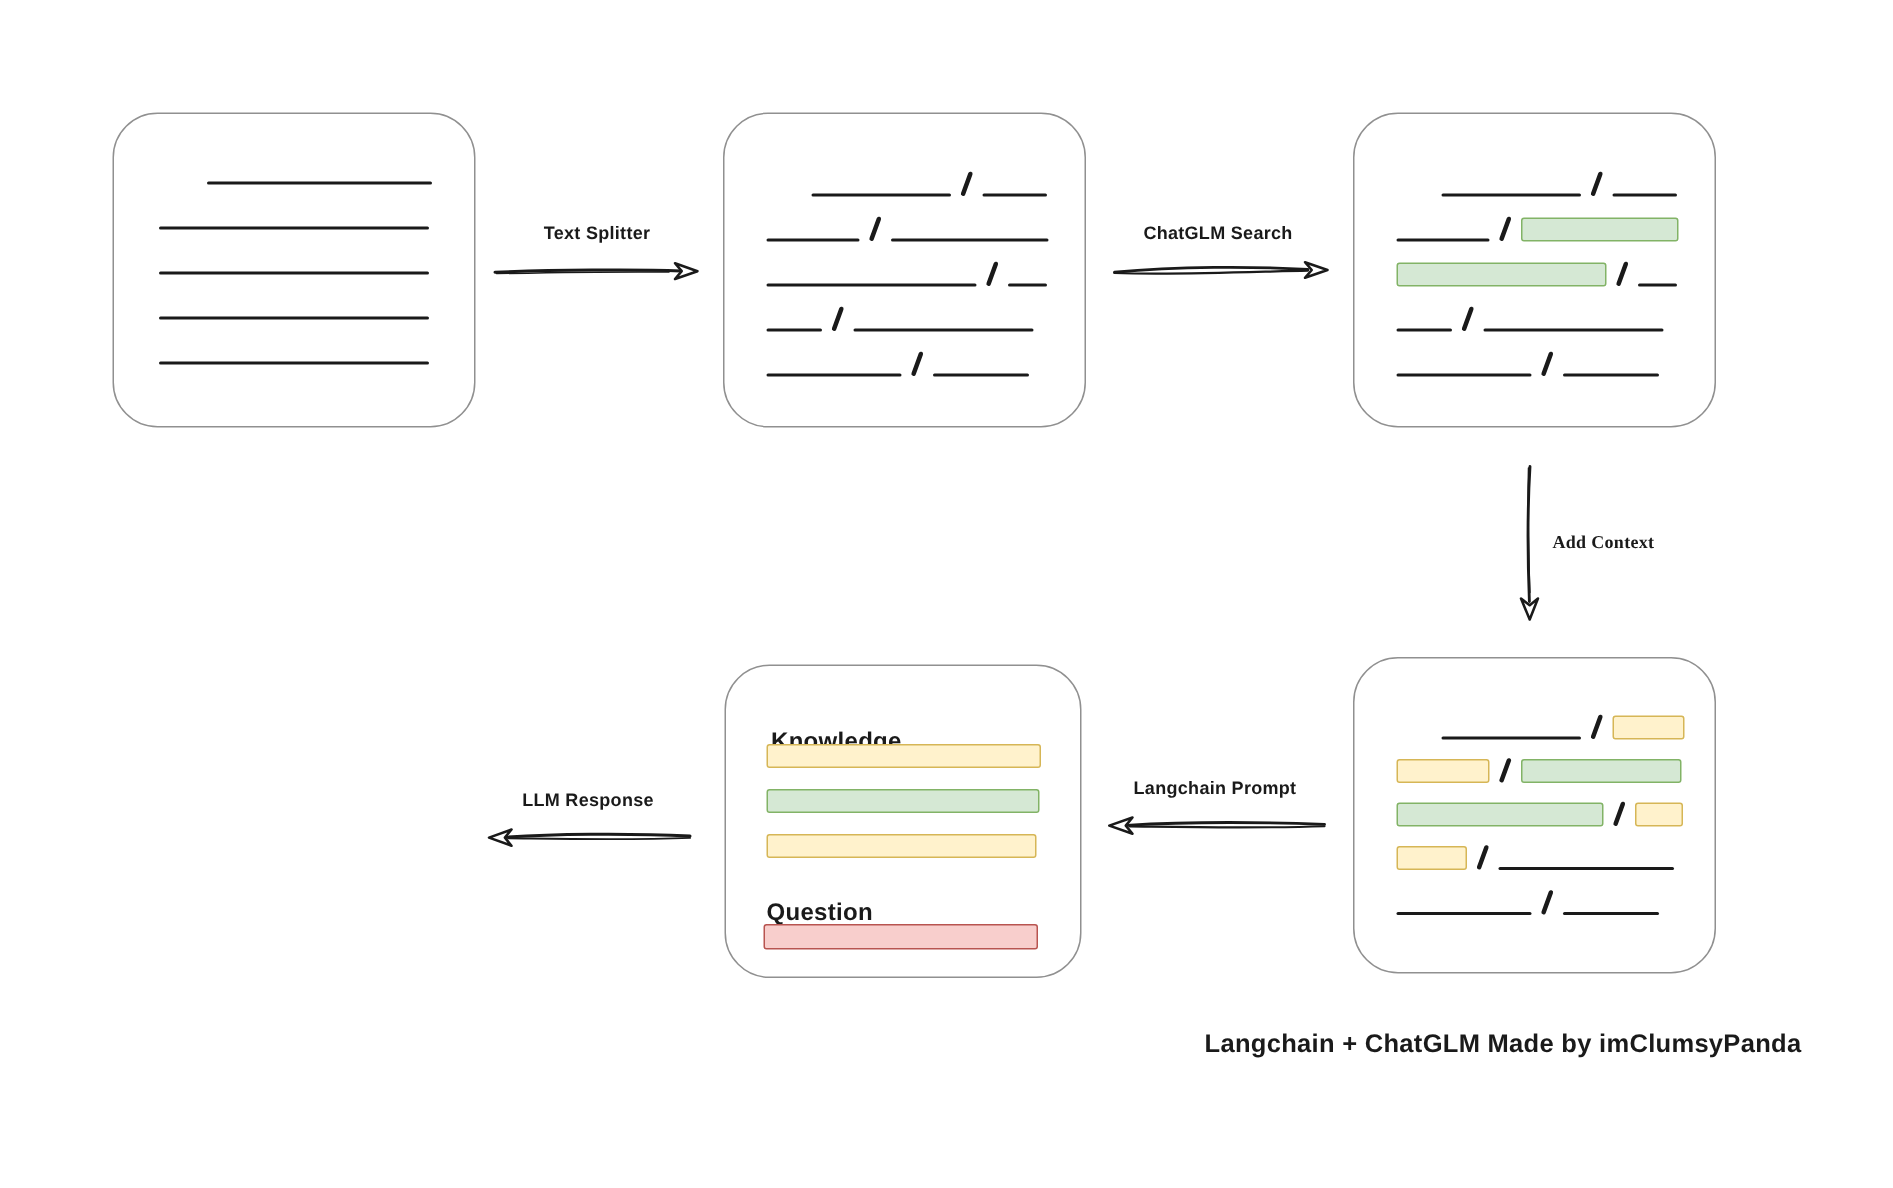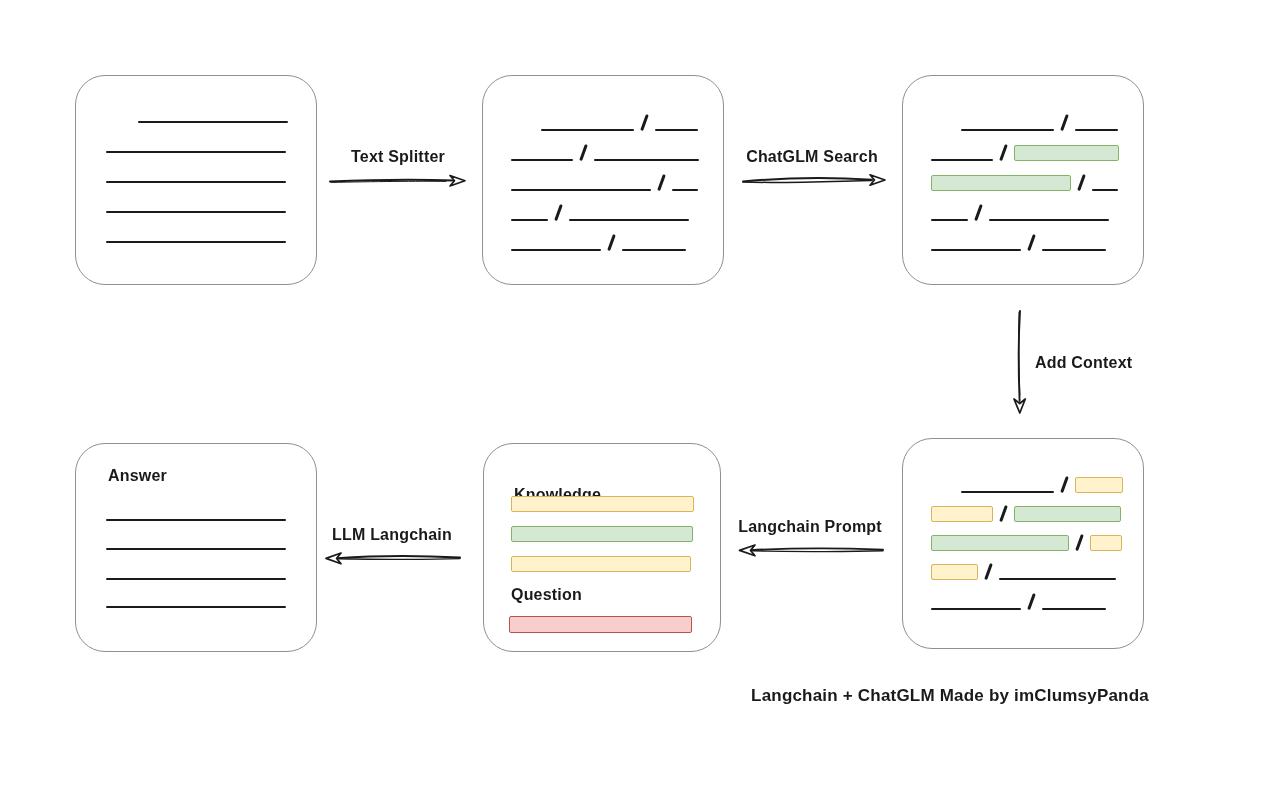--- a/index.html
+++ b/index.html
@@ -30,21 +30,21 @@
     align-self:flex-end;
   }
   .bar {
     position:absolute; border:1.5px solid; border-radius:2px; box-sizing:border-box;
   }
   .seg-row .bar { position:static; height:16px; }
   .bar-yellow { background:var(--yellow_fill,#fff2cc); border-color:var(--yellow_border,#d6b656); }
   .bar-green  { background:var(--green_fill,#d5e8d4);  border-color:var(--green_border,#82b366); }
   .bar-red    { background:var(--red_fill,#f8cecc);    border-color:var(--red_border,#b85450); }
   .arrow-label {
-    position:absolute; font-size:16px; font-weight:600; letter-spacing:.2px;
+    position:absolute; font-size:12px; font-weight:600; letter-spacing:.2px;
     color:var(--ink,#1a1a1a); text-align:center; white-space:nowrap;
   }
   .arrow-svg { position:absolute; color:var(--ink,#1a1a1a); overflow:visible; }
   .caption {
     position:absolute; font-size:17px; font-weight:600; letter-spacing:.2px;
     color:var(--ink,#1a1a1a); text-align:center; white-space:nowrap;
   }
 </style>
 </head>
 <body>
@@ -137,61 +137,54 @@
         <div class="seg-line" style="width: 90px;"></div>
         <div class="seg-slash"></div>
         <div class="seg-line" style="width: 64px;"></div>
       </div>
     </div>
   <div class="box" style="left:483px; top:443px; width:236px; height:207px;">
       <div class="box-title" style="left: 30px; top: 20px; margin-top: 22px;">Knowledge</div>
       <div class="bar bar-yellow" style="width: 183px; height: 16px; left: 27px; top: 52px;"></div>
       <div class="bar bar-green" style="width: 182px; height: 16px; left: 27px; top: 82px;"></div>
       <div class="bar bar-yellow" style="width: 180px; height: 16px; left: 27px; top: 112px;"></div>
-      <div class="box-title" style="left: 27px; top: 142px;">Question</div>
+      <div class="box-title" style="left: 27px; top: 156px;">Question</div>
       <div class="bar bar-red" style="width: 183px; height: 17px; left: 25px; top: 172px;"></div>
-    </div>
-  <div class="box" style="left:75px;  top:443px; width:240px; height:207px;">
-      <div class="box-title" style="left: 32px; top: 23px;">Answer</div>
-      <div class="abs-line" style="left: 30px; top: 75px; width: 180px;"></div>
-      <div class="abs-line" style="left: 30px; top: 104px; width: 180px;"></div>
-      <div class="abs-line" style="left: 30px; top: 134px; width: 180px;"></div>
-      <div class="abs-line" style="left: 30px; top: 162px; width: 180px;"></div>
     </div>
 
   <div class="arrow-label" style="left:330px; top:148px; width:136px;">Text Splitter</div>
   <svg class="arrow-svg" style="left:328px; top:172px;" width="140" height="18" viewBox="0 0 140 18">
     <path d="M2 9.5 C 40 8, 95 7.5, 126 8.6" fill="none" stroke="currentColor" stroke-width="2" stroke-linecap="round"></path>
     <path d="M3 10.4 C 45 9.6, 90 9, 118 9.4" fill="none" stroke="currentColor" stroke-width="1" stroke-linecap="round"></path>
     <path d="M122 3.5 L137 8.8 L122 14 L126.5 8.8 Z" fill="#ffffff" stroke="currentColor" stroke-width="1.7" stroke-linejoin="round"></path>
   </svg>
 
   <div class="arrow-label" style="left:738px; top:148px; width:148px;">ChatGLM Search</div>
   <svg class="arrow-svg" style="left:740px; top:171px;" width="148" height="18" viewBox="0 0 148 18">
     <path d="M3 10.5 C 45 6.5, 95 6.5, 132 8.6" fill="none" stroke="currentColor" stroke-width="1.9" stroke-linecap="round"></path>
     <path d="M3 11 C 45 12.5, 100 10, 132 9.4" fill="none" stroke="currentColor" stroke-width="1.5" stroke-linecap="round"></path>
     <path d="M130 3.8 L145 9 L130 14.2 L134.5 9 Z" fill="#ffffff" stroke="currentColor" stroke-width="1.7" stroke-linejoin="round"></path>
   </svg>
 
-  <div class="arrow-label" style="left:1035px; top:354px; text-align:left;">Add Context</div>
+  <div class="arrow-label" style="left:1035px; top:354px; text-align:left;font-family:Liberation Serif, serif;">Add Context</div>
   <svg class="arrow-svg" style="left:1010px; top:309px;" width="20" height="108" viewBox="0 0 20 108">
     <path d="M10 2 C 8 35, 8.5 65, 9.6 92" fill="none" stroke="currentColor" stroke-width="1.9" stroke-linecap="round"></path>
     <path d="M9 3 C 8.2 35, 9 60, 9.9 86" fill="none" stroke="currentColor" stroke-width="1" stroke-linecap="round"></path>
     <path d="M4 90 L9.8 104 L15.3 90 L9.8 94.5 Z" fill="#ffffff" stroke="currentColor" stroke-width="1.7" stroke-linejoin="round"></path>
   </svg>
 
   <div class="arrow-label" style="left:733px; top:518px; width:154px;">Langchain Prompt</div>
   <svg class="arrow-svg" style="left:735px; top:541px;" width="150" height="18" viewBox="0 0 150 18">
     <path d="M148 8.6 C 100 6.8, 50 7.2, 16 9.2" fill="none" stroke="currentColor" stroke-width="1.9" stroke-linecap="round"></path>
     <path d="M148 9.8 C 100 11.4, 55 10.4, 18 9.9" fill="none" stroke="currentColor" stroke-width="1.4" stroke-linecap="round"></path>
     <path d="M20 4 L4.5 9.4 L20 14.8 L15.5 9.4 Z" fill="#ffffff" stroke="currentColor" stroke-width="1.7" stroke-linejoin="round"></path>
   </svg>
 
-  <div class="arrow-label" style="left:322px; top:526px; width:140px;">LLM Langchain</div>
+  <div class="arrow-label" style="left:322px; top:526px; width:140px;">LLM Response</div>
   <svg class="arrow-svg" style="left:322px; top:549px;" width="140" height="18" viewBox="0 0 140 18">
     <path d="M138 8.4 C 95 6.2, 45 7, 15 9.2" fill="none" stroke="currentColor" stroke-width="2" stroke-linecap="round"></path>
     <path d="M138 9.6 C 95 11.2, 50 10.2, 17 9.8" fill="none" stroke="currentColor" stroke-width="1.3" stroke-linecap="round"></path>
     <path d="M19 4 L4 9.4 L19 14.8 L14.6 9.4 Z" fill="#ffffff" stroke="currentColor" stroke-width="1.7" stroke-linejoin="round"></path>
   </svg>
 
-  <div class="caption" style="left:730px; top:686px; width:440px;">Langchain + ChatGLM Made by imClumsyPanda</div>
+  <div class="caption" style="left:782px; top:686px; width:440px;">Langchain + ChatGLM Made by imClumsyPanda</div>
 
 </div>
 
 </body></html>

